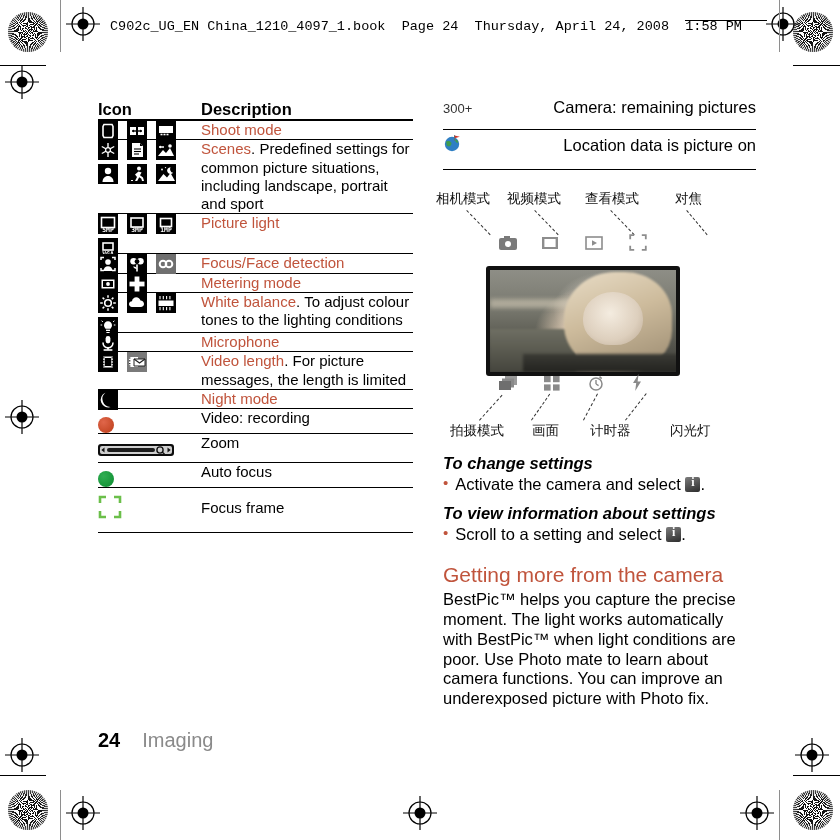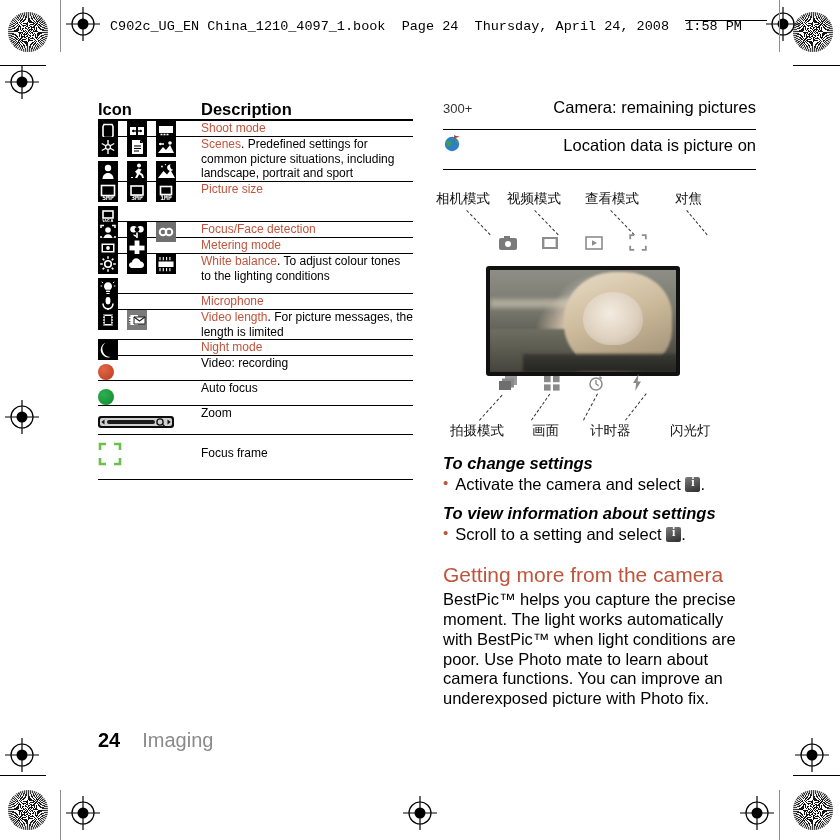--- a/index.html
+++ b/index.html
@@ -35,21 +35,21 @@
   table.icontable{border-collapse:collapse;width:100%;}
   table.icontable td, table.icontable th{
     padding:0;vertical-align:top;text-align:left;
   }
   .rule-thick{border-bottom:2px solid #000;}
   .rule-thin{border-bottom:1px solid #000;}
   .hdr-cell{
     font-size:16.5px;font-weight:bold;padding:0 0 5px 0;
   }
   .cell-icons{width:103px;padding:6px 0 6px 0;}
-  .cell-desc{padding:6px 0 7px 0;font-size:12px;line-height:1.22;}
+  .cell-desc{padding:6px 0 7px 0;font-size:15px;line-height:1.22;}
   .accent{color:#c0543c;}
   .iconrow{display:flex;gap:9px;flex-wrap:wrap;width:103px;}
   .iconrow.two{width:103px;}
 
   
   .ic{width:20px;height:15px;display:inline-block;position:relative;
       background:#000;flex:0 0 auto;}
   .ic svg{display:block;}
 
   .swatch-dot{width:16px;height:16px;border-radius:50%;display:inline-block;}
@@ -347,21 +347,21 @@
             <span class="ic">
                 <svg width="20" height="20" viewBox="0 0 20 20">
                   <rect width="20" height="20" fill="#000"></rect>
                   <rect x="5" y="5" width="10" height="7" fill="none" stroke="#fff" stroke-width="1.6"></rect>
                   <text x="10" y="18" font-size="6.4" fill="#fff" text-anchor="middle" font-family="monospace" font-weight="bold">VGA</text>
                 </svg>
               </span>
           </div>
         </td>
         <td class="cell-desc rule-thin">
-          <span class="accent">Picture size</span><span></span>
+          <span class="accent">Picture light</span><span></span>
         </td>
       </tr>
 
       <tr>
         <td class="cell-icons rule-thin">
           <div class="iconrow two">
             <span class="ic">
                 <svg width="20" height="20" viewBox="0 0 20 20">
                   <rect width="20" height="20" fill="#000"></rect>
                   <circle cx="10" cy="8" r="2.8" fill="#fff"></circle>
@@ -570,46 +570,46 @@
             </div>
         </td>
         <td class="cell-desc rule-thin">
           <span class="accent"></span><span>Video: recording</span>
         </td>
       </tr>
 
       <tr>
         <td class="cell-icons rule-thin" style="padding-top:8px;">
           <div class="iconrow">
-              <span class="swatch-dot" style="background:radial-gradient(circle at 35% 32%, #2fae52, #0b8a2e);"></span>
-            </div>
-        </td>
-        <td class="cell-desc rule-thin">
-          <span class="accent"></span><span>Auto focus</span>
-        </td>
-      </tr>
-
-      <tr>
-        <td class="cell-icons rule-thin" style="padding-top:8px;">
-          <div class="iconrow">
             <span style="display:inline-block;">
               <svg width="76" height="16" viewBox="0 0 76 16">
                   <rect x="0" y="2" width="76" height="12" rx="3" fill="#0d0d0d"></rect>
                   <rect x="2" y="4" width="72" height="8" rx="2" fill="#cfcfcf"></rect>
                   <rect x="9" y="6" width="48" height="4" rx="2" fill="#1b1b1b"></rect>
                   <path d="M6.5 5.5l-3.2 2.5 3.2 2.5z" fill="#111"></path>
                   <circle cx="62" cy="8" r="3.1" fill="none" stroke="#111" stroke-width="1.4"></circle>
                   <line x1="64" y1="10" x2="66.5" y2="12" stroke="#111" stroke-width="1.4"></line>
                   <path d="M69.5 5.5l3.2 2.5-3.2 2.5z" fill="#111"></path>
                 </svg>
             </span>
           </div>
         </td>
         <td class="cell-desc rule-thin">
           <span class="accent"></span><span>Zoom</span>
+        </td>
+      </tr>
+
+      <tr>
+        <td class="cell-icons rule-thin" style="padding-top:8px;">
+          <div class="iconrow">
+              <span class="swatch-dot" style="background:radial-gradient(circle at 35% 32%, #2fae52, #0b8a2e);"></span>
+            </div>
+        </td>
+        <td class="cell-desc rule-thin">
+          <span class="accent"></span><span>Auto focus</span>
         </td>
       </tr>
 
       <tr>
         <td class="cell-icons rule-thin" style="padding:7px 0 9px 0;">
           <div class="iconrow">
             <span style="display:inline-block;">
               <svg width="24" height="24" viewBox="0 0 24 24">
                   <g stroke="#6bbf4a" stroke-width="2.6" fill="none">
                     <path d="M2 8V2h6"></path>

